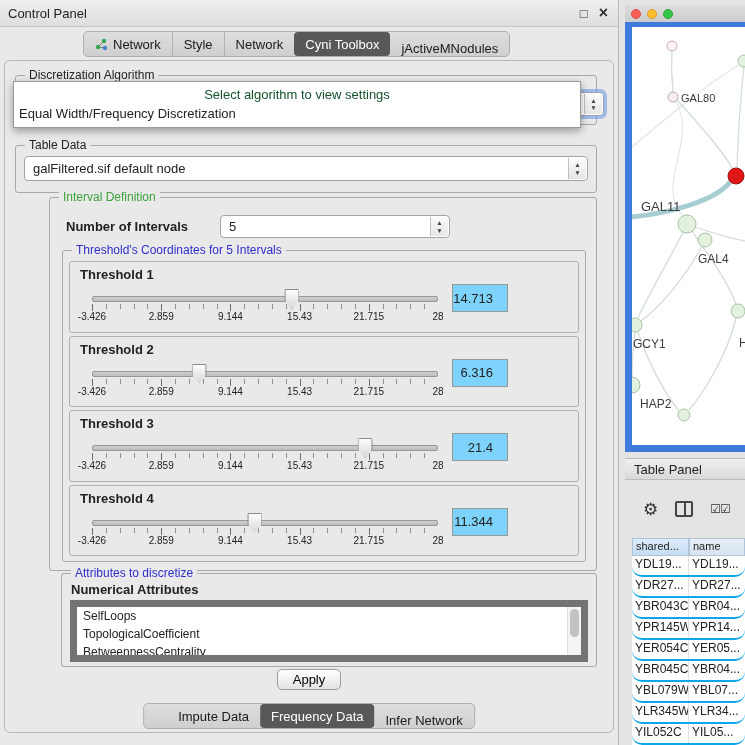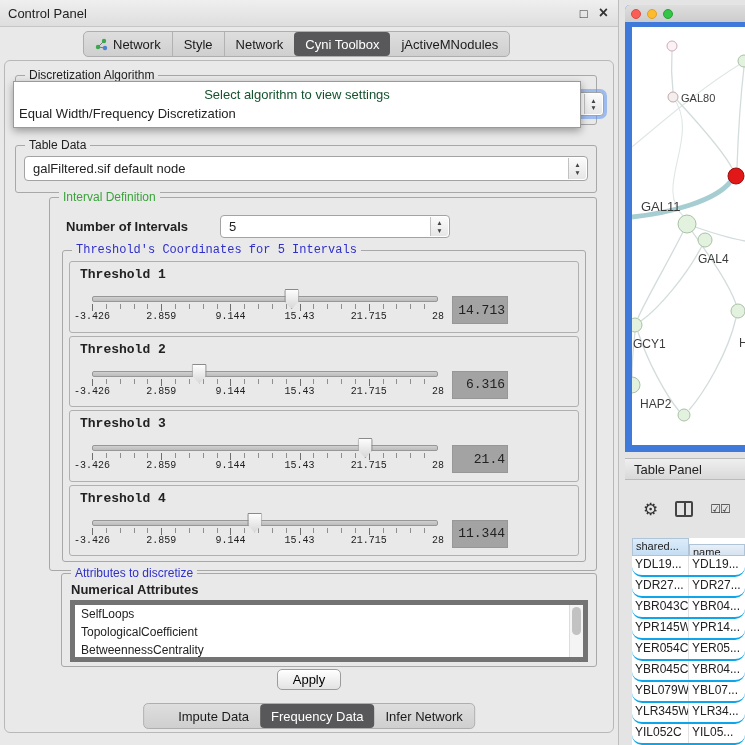--- a/index.html
+++ b/index.html
@@ -19,21 +19,21 @@
   .icon-close{font-size:16px;font-weight:bold;line-height:1;}
 
   
   .tabstrip{position:absolute;display:flex;align-items:stretch;height:24px;
             background:linear-gradient(#dedede,#cfcfcf);border:1px solid #aeaeae;border-radius:5px;}
   .top-strip{left:83px;top:31px;}
   .bottom-strip{top:703px;left:50%;transform:translateX(-50%);padding-left:23px;}
   .tab{display:flex;align-items:center;gap:5px;padding:0 11px;font-size:13px;color:#1a1a1a;white-space:nowrap;}
   .tab + .tab{border-left:1px solid #b2b2b2;}
   .tab.selected{background:#58585a;color:#fff;border-radius:4px;border-left:none;}
-  .tab.selected + .tab{border-left:none;}
+  .tab.selected + .tab{border-left:none;align-items:flex-end;}
 
   
   .panel-body{position:absolute;left:4px;top:60px;width:610px;height:673px;box-sizing:border-box;
               background:#e9e9e9;border:1px solid #b8b8b8;border-radius:6px;}
 
   .group{position:absolute;border:1px solid #a8a8a8;border-radius:3px;}
   .group-title{position:absolute;top:-8px;left:9px;background:#e9e9e9;padding:0 4px;font-size:12px;}
   .gt-green{color:#3ba23b;}
   .gt-blue{color:#2f2fc9;}
 
@@ -71,28 +71,28 @@
   .thumb{position:absolute;top:5px;width:13px;height:18px;transform:translateX(-50%);
          background:linear-gradient(#fdfdfd,#d8d8d8);border:1px solid #8a8a8a;
          clip-path:polygon(8% 0,92% 0,100% 10%,100% 60%,50% 100%,0 60%,0 10%);z-index:2;}
   .ticks{height:5px;position:relative;margin-top:2px;}
   .ticks::before{content:"";position:absolute;inset:0;
                  background:repeating-linear-gradient(90deg,#8e8e8e 0 1px,transparent 1px 4%);}
   .ticks::after{content:"";position:absolute;left:0;right:0;top:0;height:7px;
                 background:repeating-linear-gradient(90deg,#6e6e6e 0 1px,transparent 1px 20%);}
   .scale{position:relative;height:13px;margin-top:2px;font-size:10px;color:#222;}
   .scale span{position:absolute;transform:translateX(-50%);white-space:nowrap;}
-  .value-box{width:56px;height:28px;margin-top:12px;background:#a3a3a3;border:1px solid #979797;
-             display:flex;align-items:center;justify-content:flex-end;padding-right:2px;
+  .value-box{width:56px;height:28px;margin-top:0;background:#7dd3fc;border:1px solid #979797;
+             display:flex;align-items:center;justify-content:flex-end;padding-right:14px;
              box-sizing:border-box;font-size:13px;}
 
   .attr-group{left:56px;top:512px;right:16px;height:92px;}
   .attr-label{position:absolute;left:9px;top:8px;font-weight:bold;font-size:13px;}
   .attr-list{position:absolute;left:8px;top:26px;right:8px;bottom:4px;background:#fff;
-             border:5px solid #737373;overflow:hidden;font-size:12px;}
+             border:7px solid #737373;overflow:hidden;font-size:12px;}
   .attr-list .item{padding:1px 0 1px 6px;line-height:16px;}
   .list-scrollbar{position:absolute;right:0;top:0;bottom:0;width:13px;background:#f4f4f4;border-left:1px solid #ddd;}
   .list-scrollbar .sthumb{position:absolute;left:2px;right:2px;top:2px;height:28px;background:#c2c2c2;border-radius:5px;}
 
   .apply-row{position:absolute;left:0;right:0;top:608px;display:flex;justify-content:center;}
   .apply-btn{font-family:"Liberation Sans",sans-serif;font-size:13px;padding:2px 15px;
              background:linear-gradient(#ffffff,#e3e3e3);border:1px solid #9c9c9c;border-radius:5px;}
 
   
   .net-window{position:absolute;left:625px;top:5px;width:120px;height:447px;background:#3f79d9;
@@ -115,21 +115,21 @@
   .tp-toolbar{display:flex;align-items:center;gap:17px;padding:14px 0 0 18px;height:30px;color:#333;}
   .gear{font-size:17px;line-height:1;}
   .cols-icon{width:14px;height:12px;border:2px solid #444;border-radius:2px;position:relative;}
   .cols-icon::before{content:"";position:absolute;left:50%;top:0;bottom:0;width:2px;background:#444;}
   .check-pair{font-size:12px;letter-spacing:-1px;white-space:nowrap;}
   .tp-table{position:absolute;left:7px;top:58px;right:0;bottom:0;background:#fff;overflow:hidden;font-size:12px;}
   .thead{display:flex;height:18px;}
   .tcell{box-sizing:border-box;padding:1px 0 0 3px;overflow:hidden;white-space:nowrap;}
   .thead .tcell{font-size:11px;border:1px solid #b0c4d8;}
   .thead .c0{width:57px;background:linear-gradient(#dcecfa,#c5ddf2);}
-  .thead .c1{flex:1;background:linear-gradient(#e8eff7,#d6e3f0);margin-top:6px;}
+  .thead .c1{flex:1;background:linear-gradient(#e8eff7,#d6e3f0);}
   .trow{display:flex;height:19px;border-bottom:2px solid #0ea5e9;background:#fff;border-radius:10px;}
   .trow .c0{width:57px;border-right:1px solid #e2e2e2;}
   .trow .c1{flex:1;}
 
   
   .net-ico{width:13px;height:13px;display:inline-block;}
 </style>
 </head>
 <body>
 
@@ -202,21 +202,21 @@
         <span class="group-title gt-green">Interval Definition</span>
         <span class="num-label">Number of Intervals</span>
         <div class="combo num-combo">
           <span>5</span>
           <div class="stepper">
               <span>▲</span>
               <span>▼</span>
             </div>
         </div>
 
-        <div class="thr-group" style="position:absolute;font-family:Liberation Mono, monospace;">
+        <div class="thr-group" style="position:absolute;">
           <span class="group-title gt-blue">Threshold's Coordinates for 5 Intervals</span>
 
           <div class="thr-box">
             <div class="th-label">Threshold 1</div>
             <div class="th-row">
               <div class="slider">
                 <div class="track"></div>
                 <div class="thumb" style="left: 57.7197%;"></div>
                 <div class="ticks"></div>
                 <div class="scale">

